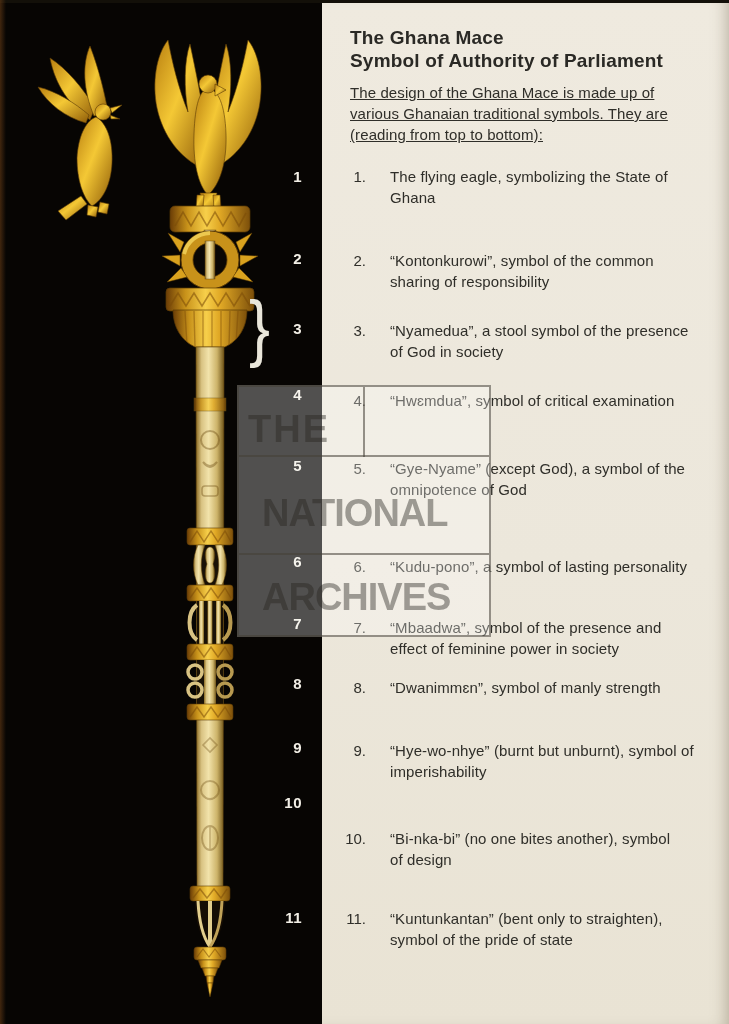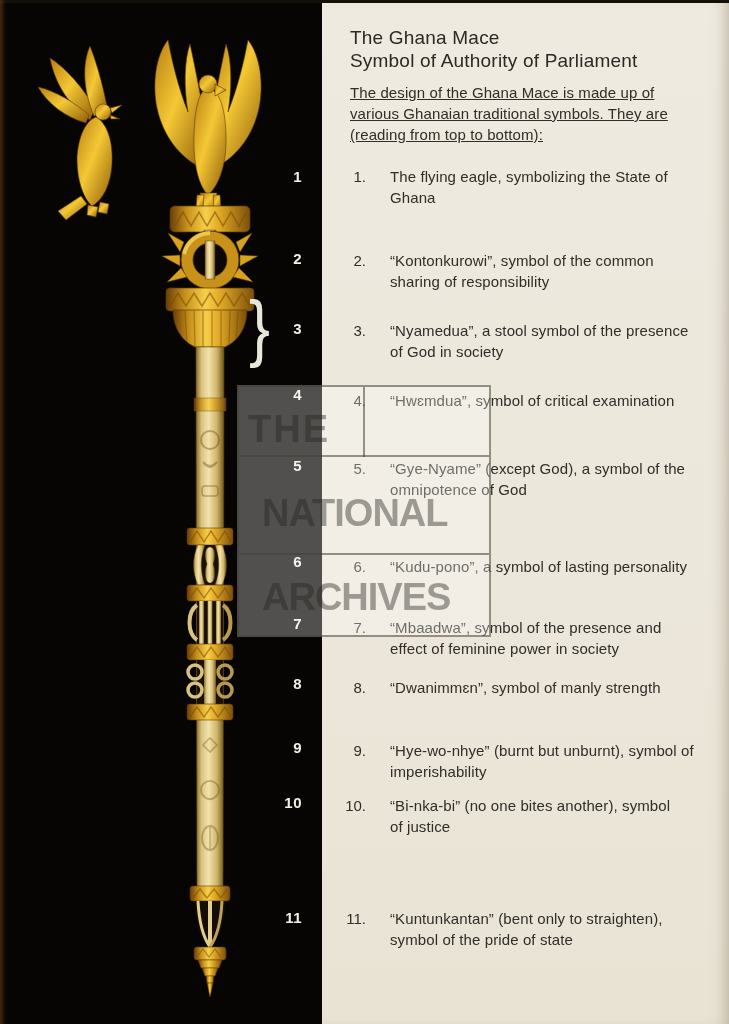--- a/index.html
+++ b/index.html
@@ -12,21 +12,21 @@
   .blk-num{position:absolute;left:260px;width:42px;text-align:right;
            font-size:15px;font-weight:bold;color:#f2efe6;letter-spacing:.5px;}
   .bracket{position:absolute;left:249px;top:291px;font-size:74px;line-height:74px;
            color:#e9e6da;font-weight:400;transform:scaleX(.85);transform-origin:left top;}
 
   
   .cream-panel{position:absolute;left:322px;top:0;width:407px;height:1024px;
                background:linear-gradient(180deg,#efeadf 0%,#ece7db 55%,#e9e3d4 100%);
                box-shadow:inset -12px 0 16px -10px rgba(95,82,58,.38);
                color:#2f2e29;}
-  .title{position:absolute;left:28px;top:26px;font-size:19px;font-weight:normal;
+  .title{position:absolute;left:28px;top:26px;font-size:19px;font-weight:bold;
          line-height:23px;letter-spacing:.2px;color:#2a2925;}
   .intro{position:absolute;left:28px;top:82px;font-size:15px;line-height:21px;
          white-space:pre-line;letter-spacing:.1px;text-decoration:underline;}
   .item{position:absolute;left:8px;display:flex;font-size:15px;line-height:21px;}
   .item .num{width:36px;text-align:right;flex:none;}
   .item .txt{margin-left:24px;width:340px;white-space:pre-line;letter-spacing:.1px;}
 
   
   .watermark{position:absolute;left:237px;top:385px;width:254px;height:252px;
              background:rgba(255,255,255,.30);border:2px solid rgba(70,64,54,.55);
@@ -265,24 +265,24 @@
     </div>
     <div class="item" style="top:677px">
       <span class="num">8.</span>
       <span class="txt">“Dwanimmɛn”, symbol of manly strength</span>
     </div>
     <div class="item" style="top:740px">
       <span class="num">9.</span>
       <span class="txt">“Hye-wo-nhye” (burnt but unburnt), symbol of
 imperishability</span>
     </div>
-    <div class="item" style="top:795px">
+    <div class="item" style="top:828px">
       <span class="num">10.</span>
       <span class="txt">“Bi-nka-bi” (no one bites another), symbol
-of justice</span>
+of design</span>
     </div>
     <div class="item" style="top:908px">
       <span class="num">11.</span>
       <span class="txt">“Kuntunkantan” (bent only to straighten),
 symbol of the pride of state</span>
     </div>
   </div>
 
   <div class="watermark">
     <div class="wm-line wm-v1"></div>

